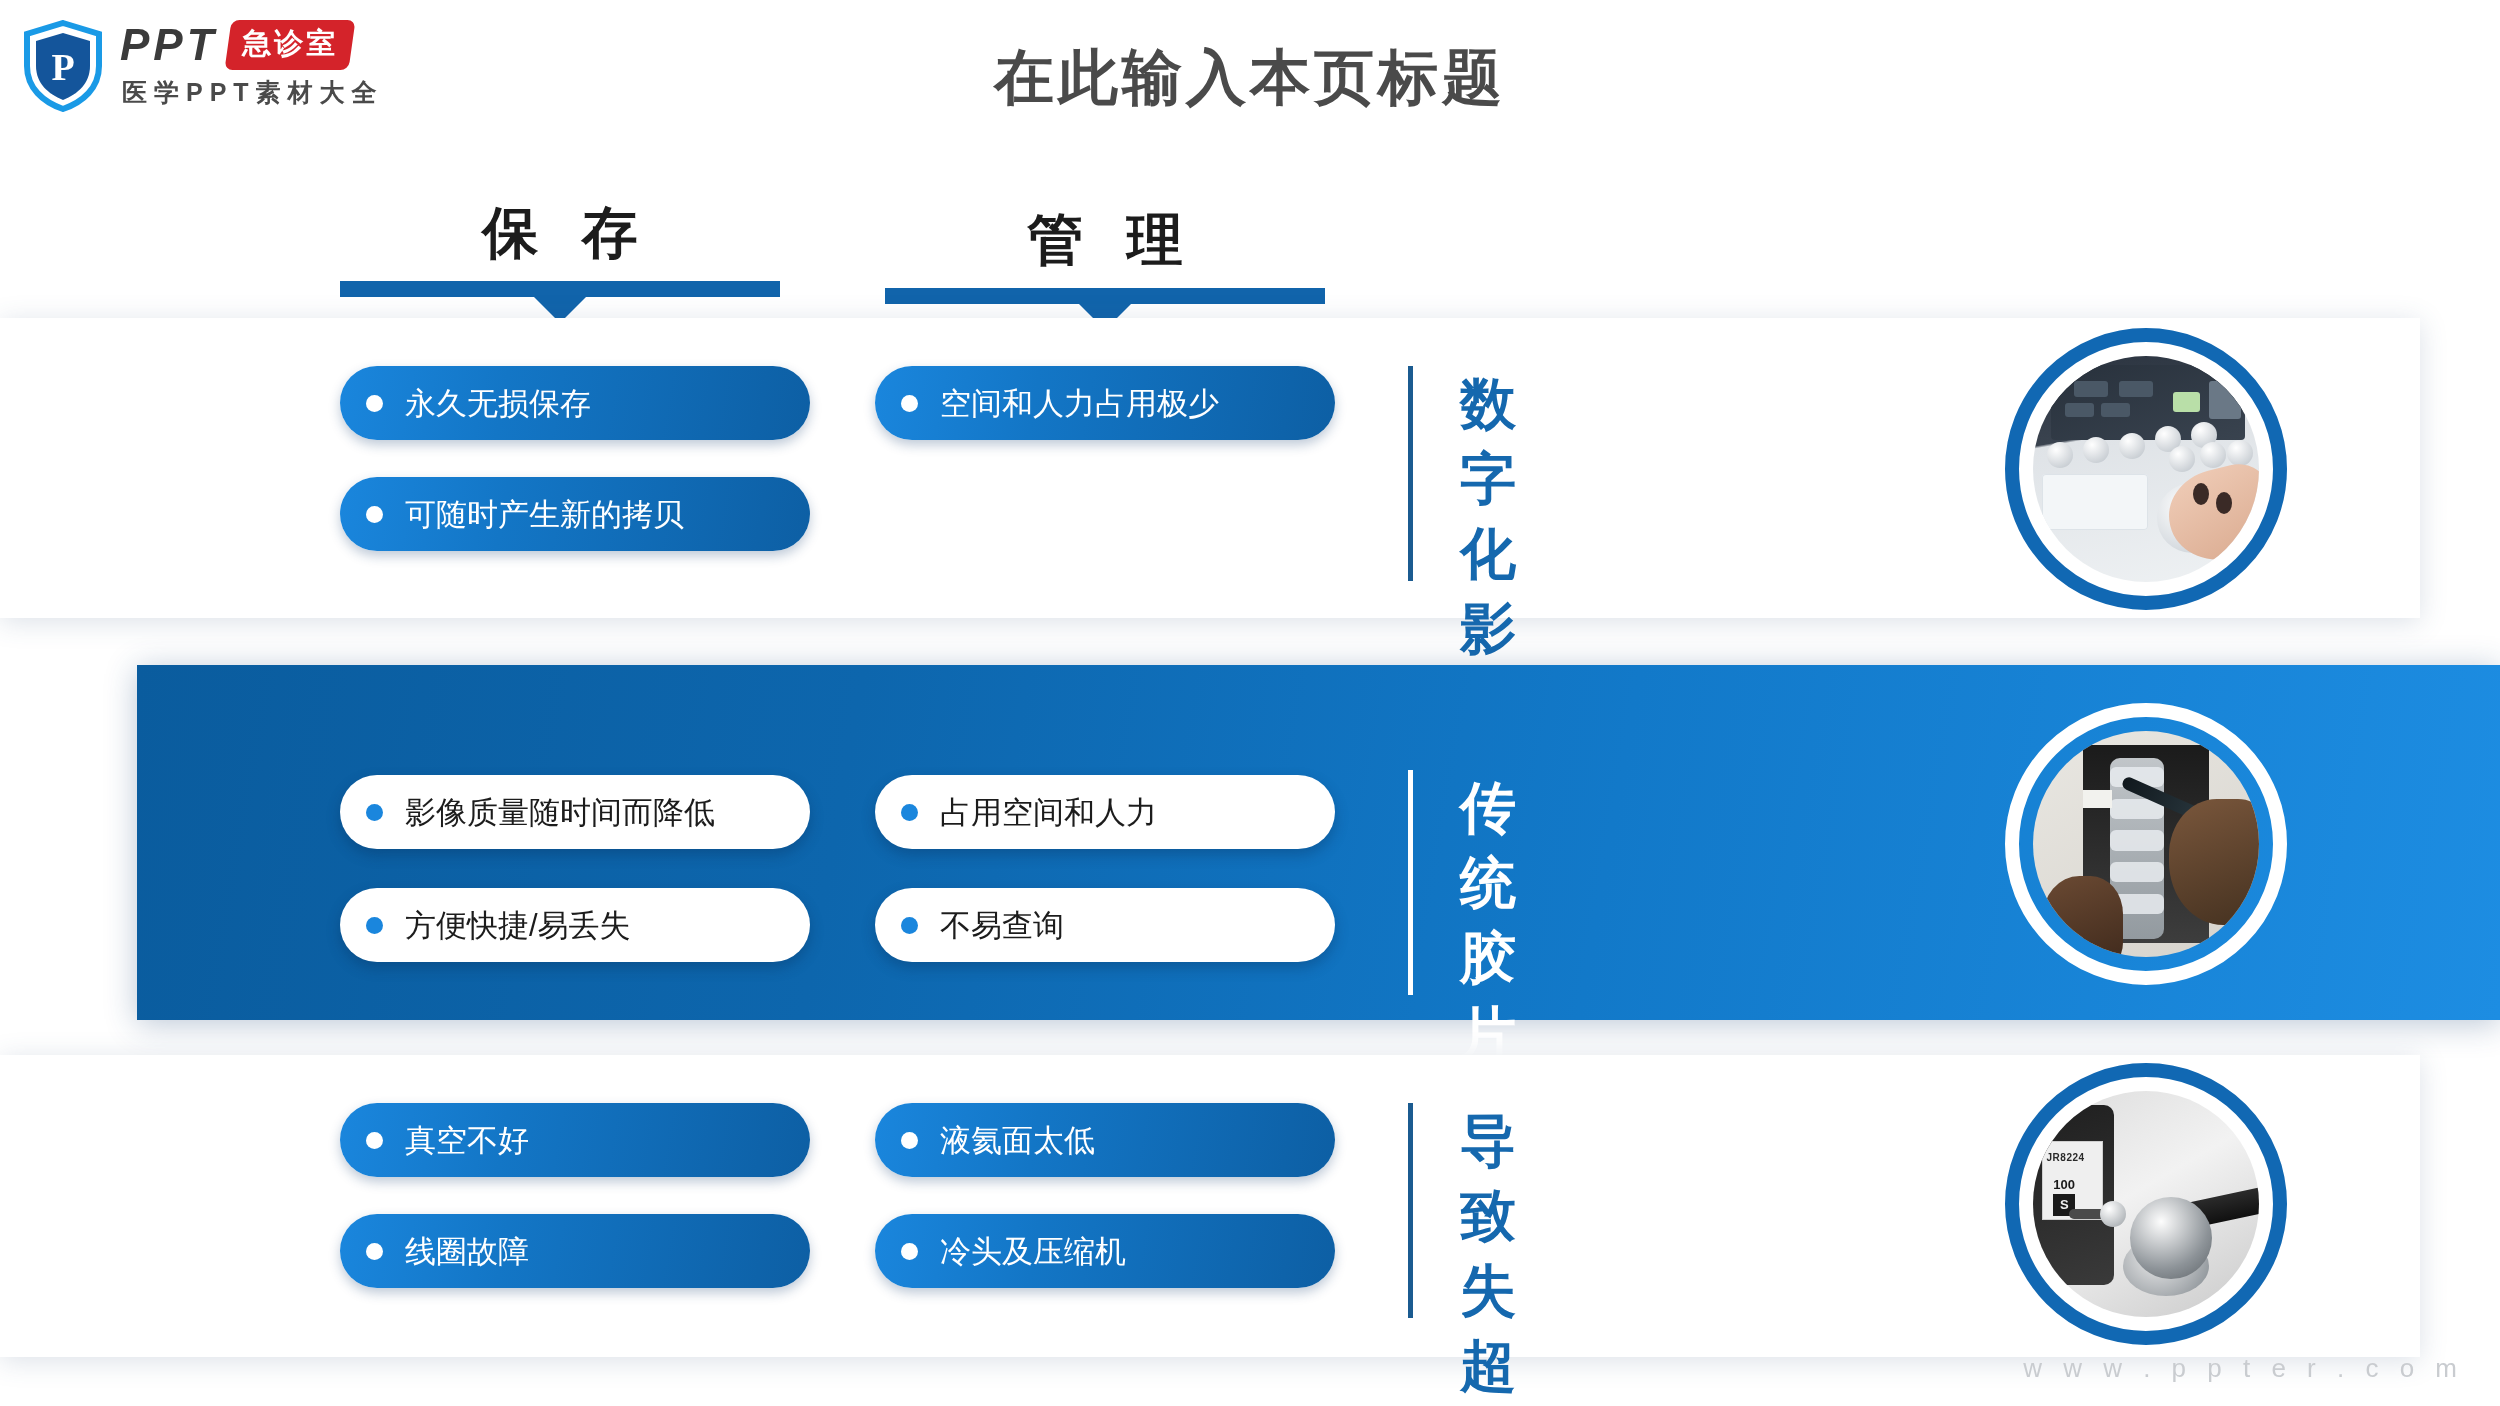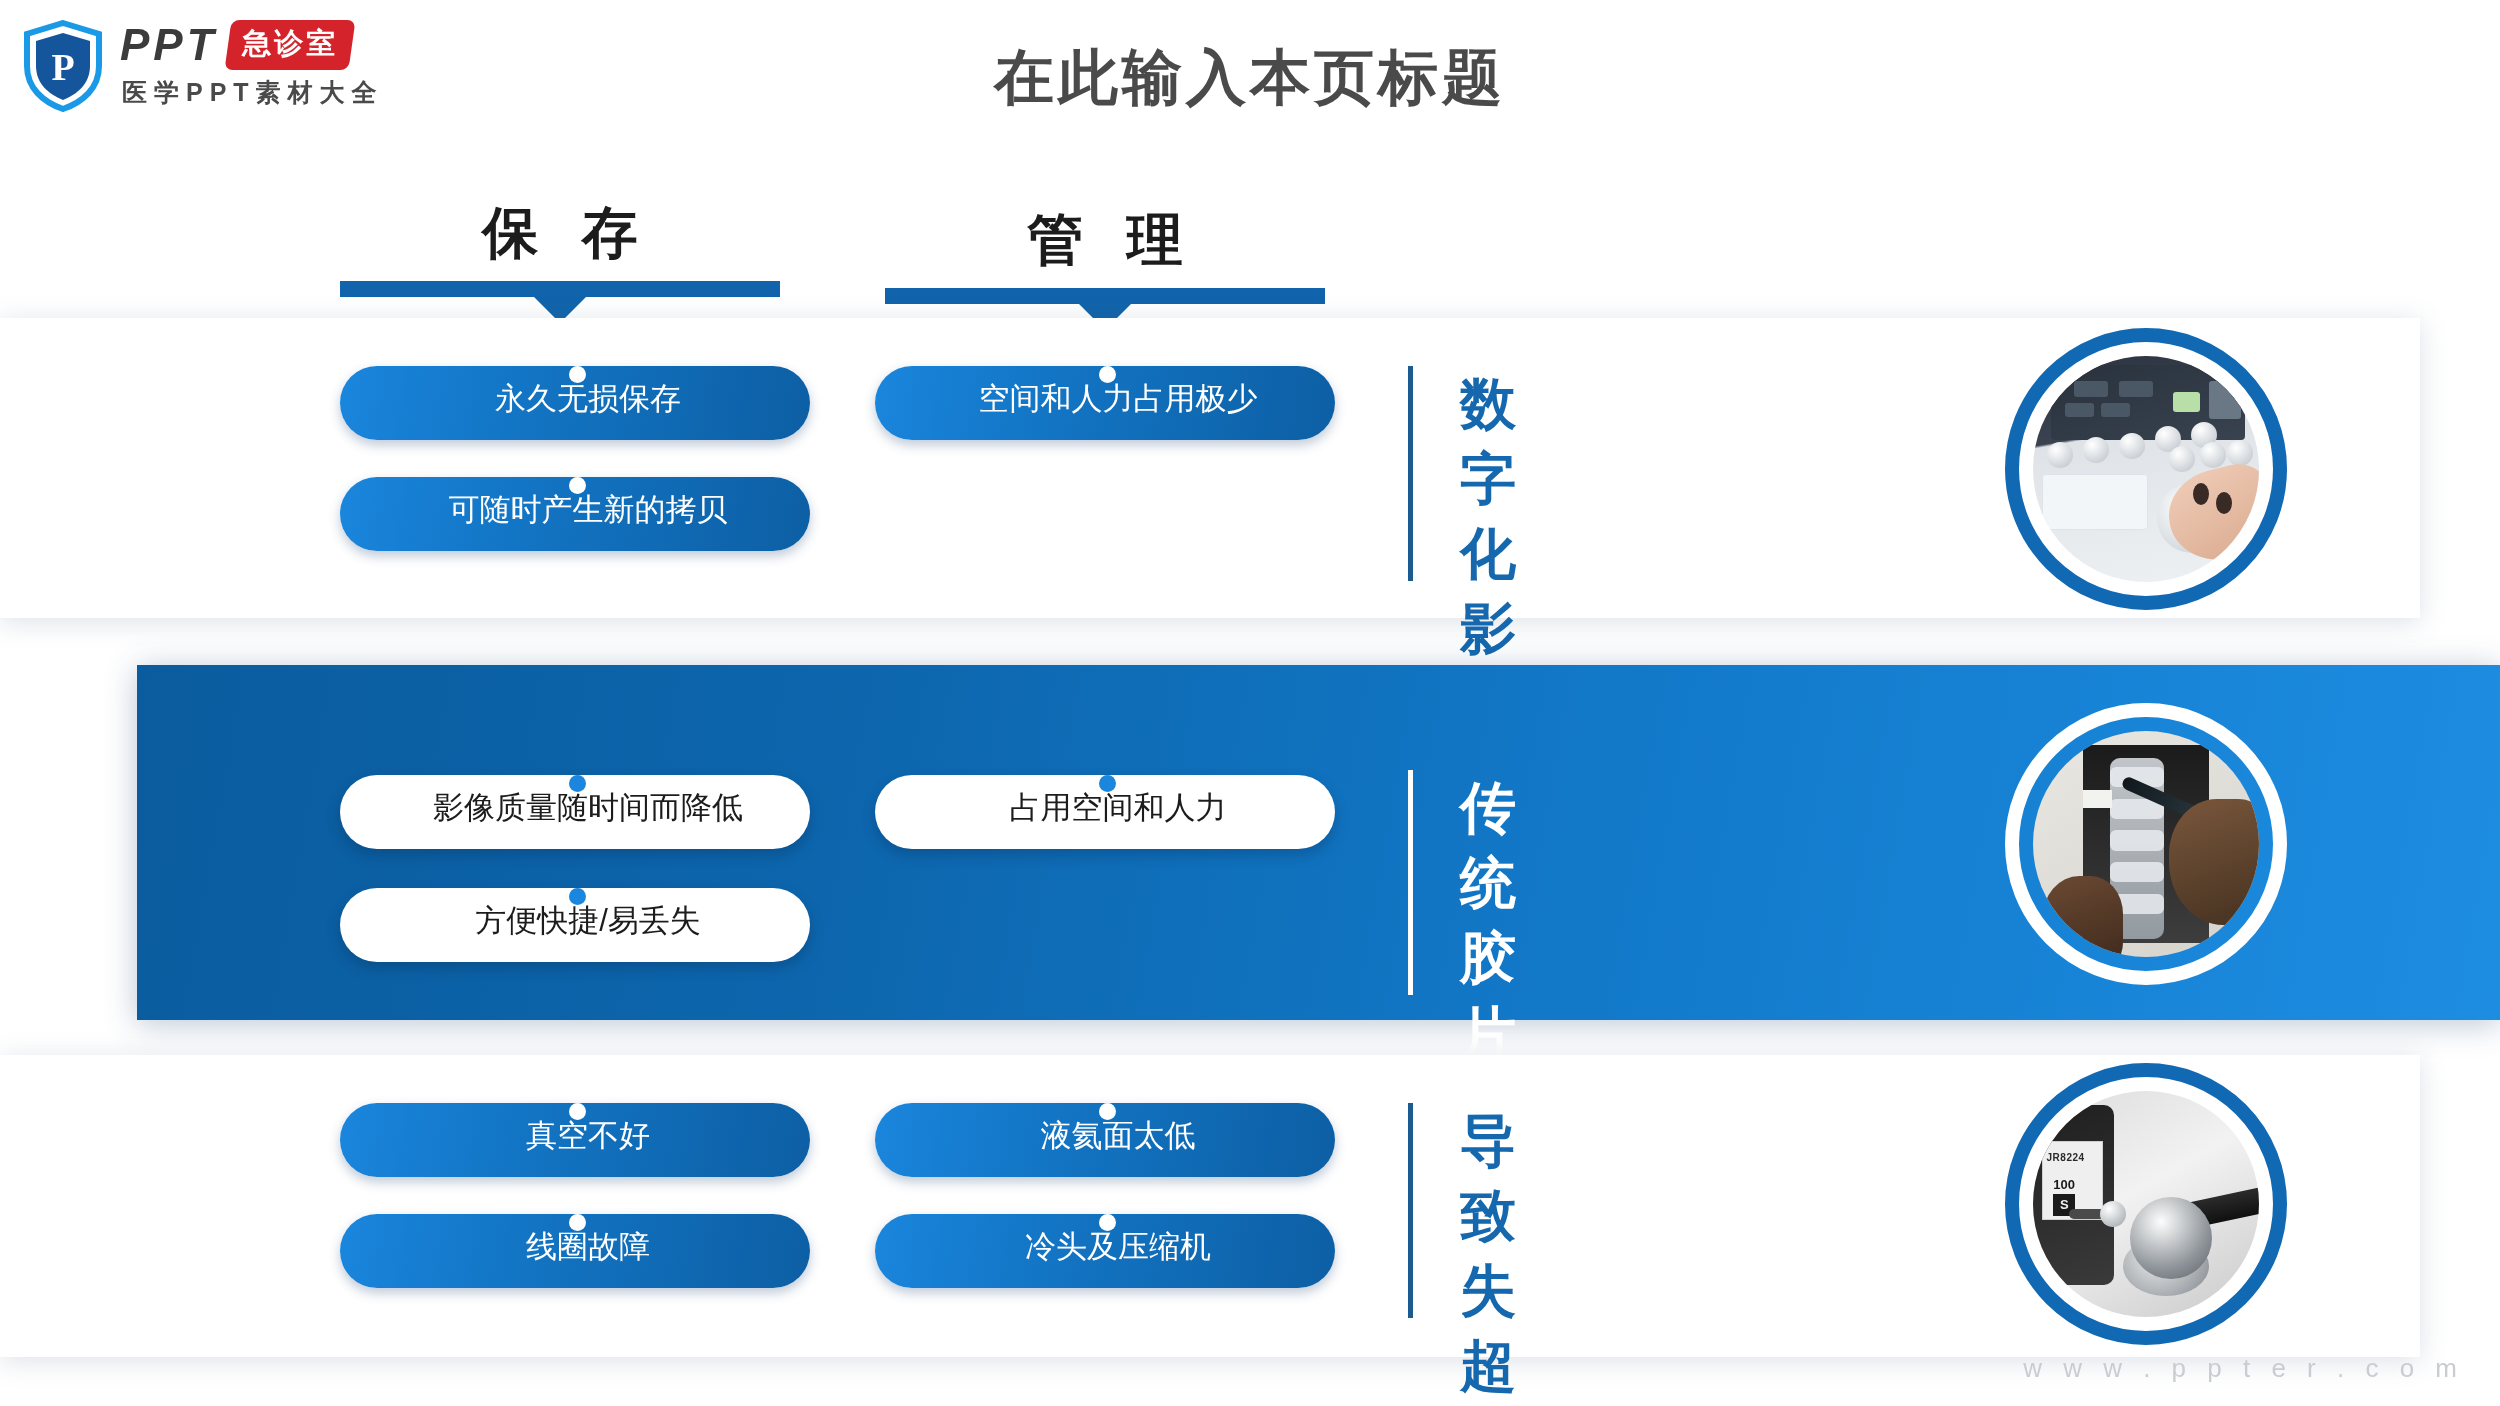--- a/index.html
+++ b/index.html
@@ -67,21 +67,21 @@
   }
   #band-1{top:318px;height:300px;}
   #band-2{top:665px;height:355px;}
   #band-3{top:1055px;height:302px;}
 
   .rowwrap{position:absolute;left:0;top:0;width:2500px;height:100%;}
 
   
   .pill{
     position:absolute;height:74px;border-radius:37px;
-    display:flex;align-items:center;padding-left:26px;box-sizing:border-box;flex-direction:column;
+    display:flex;align-items:center;padding-left:26px;box-sizing:border-box;
   }
   .pill .dot{
     width:17px;height:17px;border-radius:50%;flex:0 0 auto;margin-right:22px;
   }
   .pill .lbl{font-size:31px;line-height:1;white-space:nowrap;}
 
   .pill.blue{
     background:linear-gradient(100deg,#1a86dd 0%,#1376c6 35%,#0d5fa4 100%);
     box-shadow:0 5px 12px rgba(20,60,110,.28);
   }
@@ -264,20 +264,24 @@
       <span class="lbl">影像质量随时间而降低</span>
     </div>
     <div class="pill white" style="left:340px;top:223px;width:470px;">
       <span class="dot"></span>
       <span class="lbl">方便快捷/易丢失</span>
     </div>
     <div class="pill white" style="left:875px;top:110px;width:460px;">
       <span class="dot"></span>
       <span class="lbl">占用空间和人力</span>
     </div>
+    <div class="pill white" style="left:875px;top:223px;width:460px;">
+      <span class="dot"></span>
+      <span class="lbl">不易查询</span>
+    </div>
 
     <div class="rtitle ondark" style="left:1408px;top:105px;height:225px;">
       <div class="rule"></div>
       <div class="tx"><span>传统胶片</span><br><span>存储</span></div>
     </div>
 
     <div class="photo ringwhite" style="left:2005px;top:38px;">
       <div class="inner">
         <div class="img-xray">
           <div class="film"></div>

